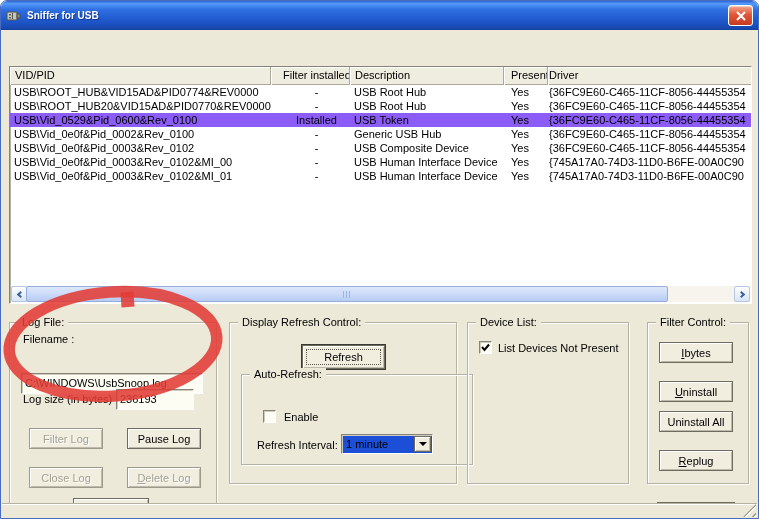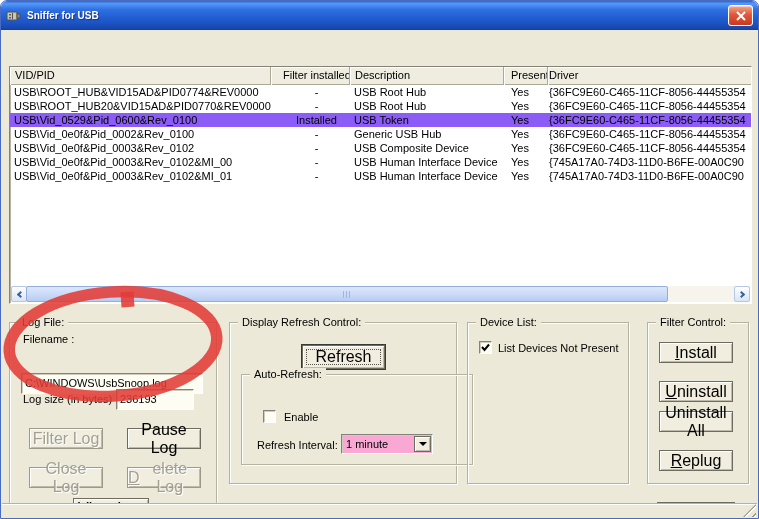--- a/index.html
+++ b/index.html
@@ -45,32 +45,32 @@
           background:repeating-linear-gradient(90deg,#9CB6E4 0 1px,transparent 1px 3px); }
   .strack { flex:1; }
 
   
   .group { position:absolute; border:1px solid #B5B2A1; box-shadow:1px 1px 0 #FFFFFF, inset 1px 1px 0 #FFFFFF; }
   .glabel { position:absolute; top:-7px; left:8px; background:#ECE9D8; padding:0 4px; line-height:12px; }
 
   
   .btn { position:absolute; background:#F1EEDF; border:1px solid #6E6C60;
          box-shadow:inset 1px 1px 0 #FFFFFF, inset -1px -1px 0 #BDBAAB;
-         font-family:"Liberation Sans",sans-serif; font-size:16px; text-align:center;
+         font-family:"Liberation Sans",sans-serif; font-size:11px; text-align:center;
          display:flex; align-items:center; justify-content:center; cursor:pointer; }
   .btn.disabled { color:#A3A092; text-shadow:1px 1px 0 #FFFFFF; border-color:#9D9A8B; cursor:default; }
   .btn.default { box-shadow:0 0 0 1px #3B3A30, inset 1px 1px 0 #FFFFFF, inset -1px -1px 0 #BDBAAB; }
   .btn.default::after { content:""; position:absolute; inset:3px; border:1px dotted #55534A; }
   .ukey { text-decoration:underline; }
   .field { position:absolute; background:#FDFDF4; border:1px solid; border-color:#84827A #FFFFFF #FFFFFF #84827A;
            box-shadow:inset 1px 1px 0 #CFCCBD; padding:2px 3px; line-height:15px; white-space:nowrap; overflow:hidden; }
   .lbl { position:absolute; white-space:nowrap; }
   .checkbox { position:absolute; width:13px; height:13px; background:#FDFDF4; border:1px solid;
               border-color:#84827A #FFFFFF #FFFFFF #84827A; box-shadow:inset 1px 1px 0 #CFCCBD; cursor:pointer; }
-  .combo { position:absolute; background:#f9a8d4; border:1px solid; border-color:#84827A #FFFFFF #FFFFFF #84827A;
+  .combo { position:absolute; background:#1d4ed8; border:1px solid; border-color:#84827A #FFFFFF #FFFFFF #84827A;
            box-shadow:inset 1px 1px 0 #CFCCBD; display:flex; align-items:center; cursor:pointer; }
   .combo-text { flex:1; padding-left:4px; }
   .combo-btn { width:17px; height:16px; margin:1px; background:#F1EEDF; border:1px solid #6E6C60;
                box-shadow:inset 1px 1px 0 #FFFFFF, inset -1px -1px 0 #BDBAAB;
                display:flex; align-items:center; justify-content:center; }
   .combo-arrow { width:0; height:0; border:4px solid transparent; border-top:4px solid #000; margin-top:4px; }
 
   
   .statusbar { position:absolute; left:1px; bottom:2px; width:755px; height:15px; background:#ECE9D8;
                border-top:1px solid #B5B2A1; box-shadow:inset 0 1px 0 #FFFFFF; }
@@ -222,21 +222,21 @@
         <polyline points="2,5 4.5,8 9,2.5" fill="none" stroke="#000" stroke-width="2"></polyline>
       </svg>
     </div>
     <span class="lbl" style="left:497px; top:312px;">List Devices Not Present</span>
 
     <div class="group" style="left:646px; top:292px; width:102px; height:162px;">
       <span class="glabel">Filter Control:</span>
     </div>
     <div class="btn" style="left:658px; top:312px; width:74px; height:21px;">
         <span class="ukey">I</span>
-        <span>nstall</span>
+        <span>bytes</span>
       </div>
     <div class="btn" style="left:658px; top:351px; width:74px; height:21px;">
         <span class="ukey">U</span>
         <span>ninstall</span>
       </div>
     <div class="btn" style="left:658px; top:381px; width:74px; height:21px;">Uninstall All</div>
     <div class="btn" style="left:658px; top:420px; width:74px; height:21px;">
         <span class="ukey">R</span>
         <span>eplug</span>
       </div>

